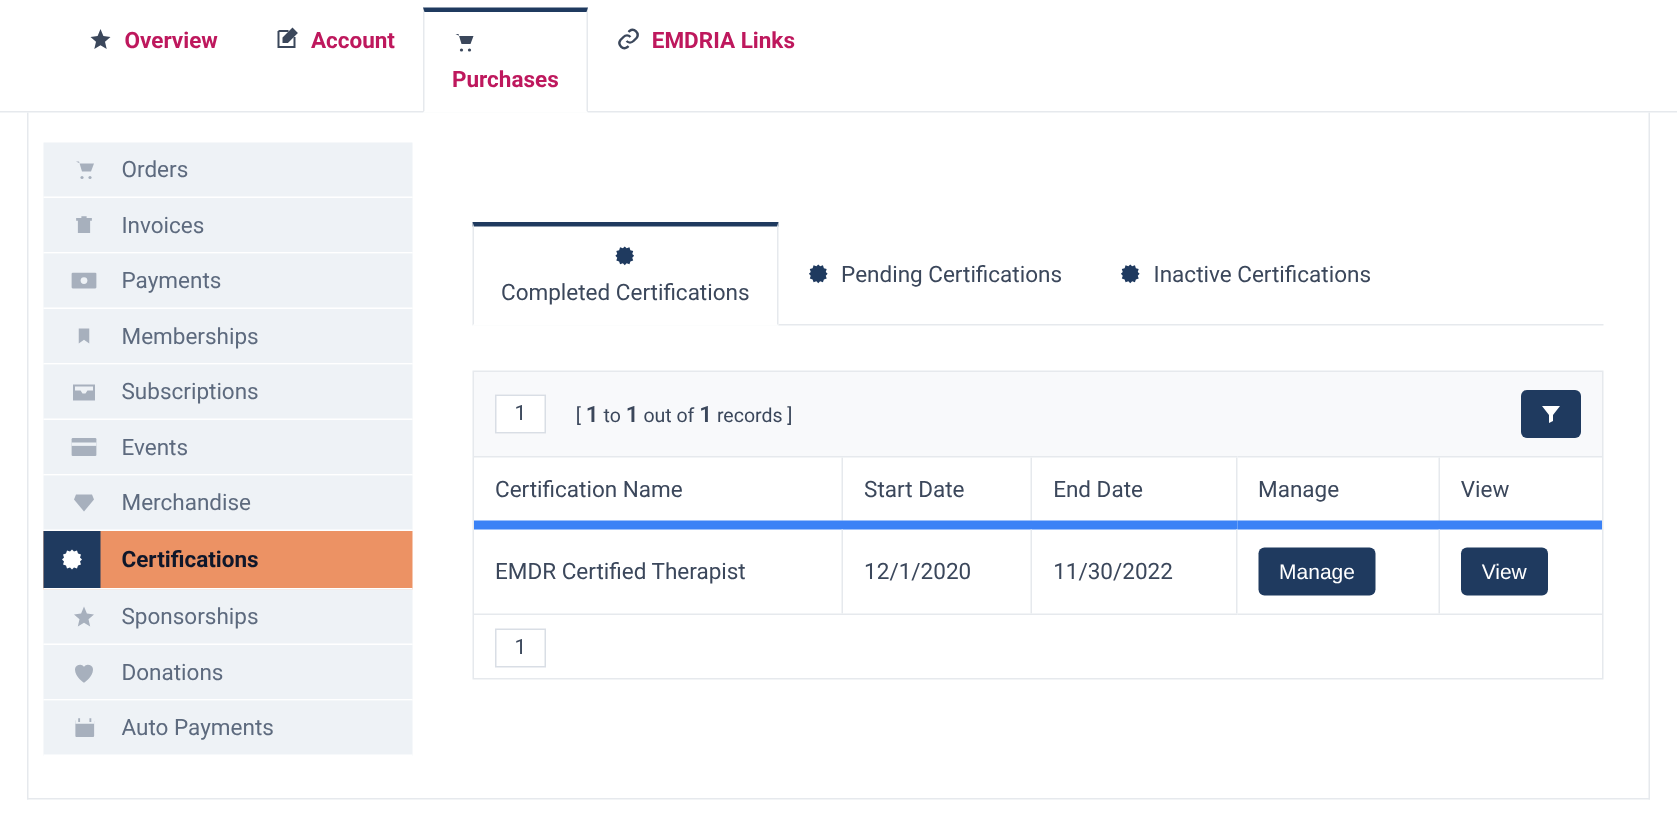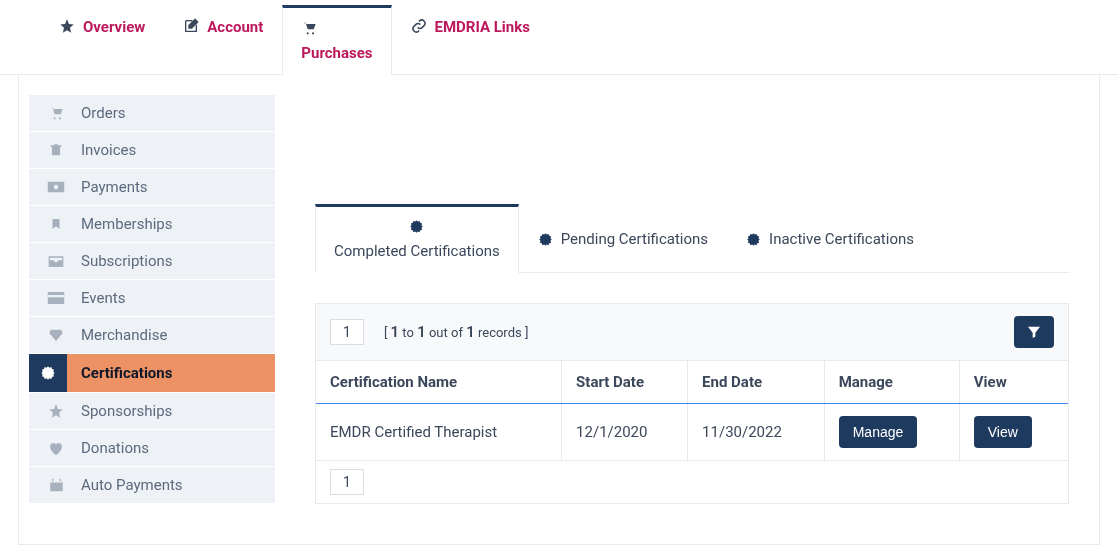--- a/index.html
+++ b/index.html
@@ -2,21 +2,21 @@
 <html><head>
   <meta charset="utf-8">
   <style>
     * { box-sizing: border-box; margin: 0; padding: 0; }
     body { font-family: -apple-system, BlinkMacSystemFont, "Segoe UI", Roboto, Arial, sans-serif; background: #fff; color: #3b475b; font-size: 15px; }
 
     .top-tabs { display: flex; padding: 0 40px; border-bottom: 1px solid #e6e9ed; margin-top: 4px; }
     .top-tab { display: flex; align-items: flex-start; gap: 8px; padding: 12px 18px; cursor: pointer; color: #be185d; font-weight: 700; border: 1px solid transparent; border-bottom: none; position: relative; top: 1px; }
     .top-tab.active { border: 1px solid #e6e9ed; border-top: 3px solid #1f3a5f; border-bottom: 1px solid #fff; background: #fff; flex-direction: column; }
 
-    .content-wrap { border: 1px solid #e6e9ed; border-top: none; margin: 0 18px 20px; padding: 20px 0 40px; display: flex; align-items: flex-end; }
+    .content-wrap { border: 1px solid #e6e9ed; border-top: none; margin: 0 18px 20px; padding: 20px 0 28px; display: flex; align-items: center; }
 
     .sidebar { width: 246px; flex-shrink: 0; margin-left: 10px; }
     .sidebar-item { display: flex; align-items: center; gap: 14px; padding: 9px 16px; background: #eef2f6; color: #a7b0bd; cursor: pointer; font-size: 15px; border-bottom: 1px solid #fff; }
     .sidebar-item .lbl { color: #5d6a7e; }
     .sidebar-item.active { background: #ec9264; color: #fff; }
     .sidebar-item.active .lbl { color: #0f172a; font-weight: bold; }
     .sidebar-item.active .icon-box { background: #1f3a5f; color: #fff; }
     .icon-box { width: 22px; display: flex; justify-content: center; align-items: center; }
 
     .main { flex: 1; padding: 0 30px 0 40px; }
@@ -26,21 +26,21 @@
     .sub-tab.active { border: 1px solid #e6e9ed; border-top: 3px solid #1f3a5f; border-bottom: 1px solid #fff; background: #fff; flex-direction: column; }
 
     .panel { border: 1px solid #e6e9ed; margin-top: 30px; }
     .panel-top { display: flex; align-items: center; justify-content: space-between; padding: 12px 14px; background: #f8f9fb; }
     .page-box { border: 1px solid #d9dee5; padding: 4px 12px; background: #fff; color: #3b475b; font-size: 14px; margin-right: 20px; }
     .records-text { color: #3b475b; font-size: 13px; }
     .records-text b { font-size: 15px; font-weight: 600; }
     .filter-btn { background: #1f3a5f; color: #fff; border: none; border-radius: 4px; padding: 8px 12px; cursor: pointer; display: flex; align-items: center; justify-content: center; }
 
     table { width: 100%; border-collapse: collapse; }
-    th { text-align: left; padding: 12px 14px; border-top: 1px solid #e6e9ed; border-bottom: 1px solid #3b82f6; color: #3b475b; font-weight: 700; font-size: 15px; }
+    th { text-align: left; padding: 12px 14px; border-top: 1px solid #e6e9ed; border-bottom: 6px solid #3b82f6; color: #3b475b; font-weight: 400; font-size: 15px; }
     td { padding: 12px 14px; border-bottom: 1px solid #e6e9ed; color: #3b475b; font-size: 15px; vertical-align: middle; }
     th + th, td + td { border-left: 1px solid #e6e9ed; }
     .btn { background: #1f3a5f; color: #fff; border: none; border-radius: 4px; padding: 8px 14px; cursor: pointer; font-size: 14px; }
     .panel-bottom { padding: 12px 14px; background: #fff; }
 
     .ico { display: inline-flex; }
     svg { display: block; }
   </style>
 </head>
 <body>

